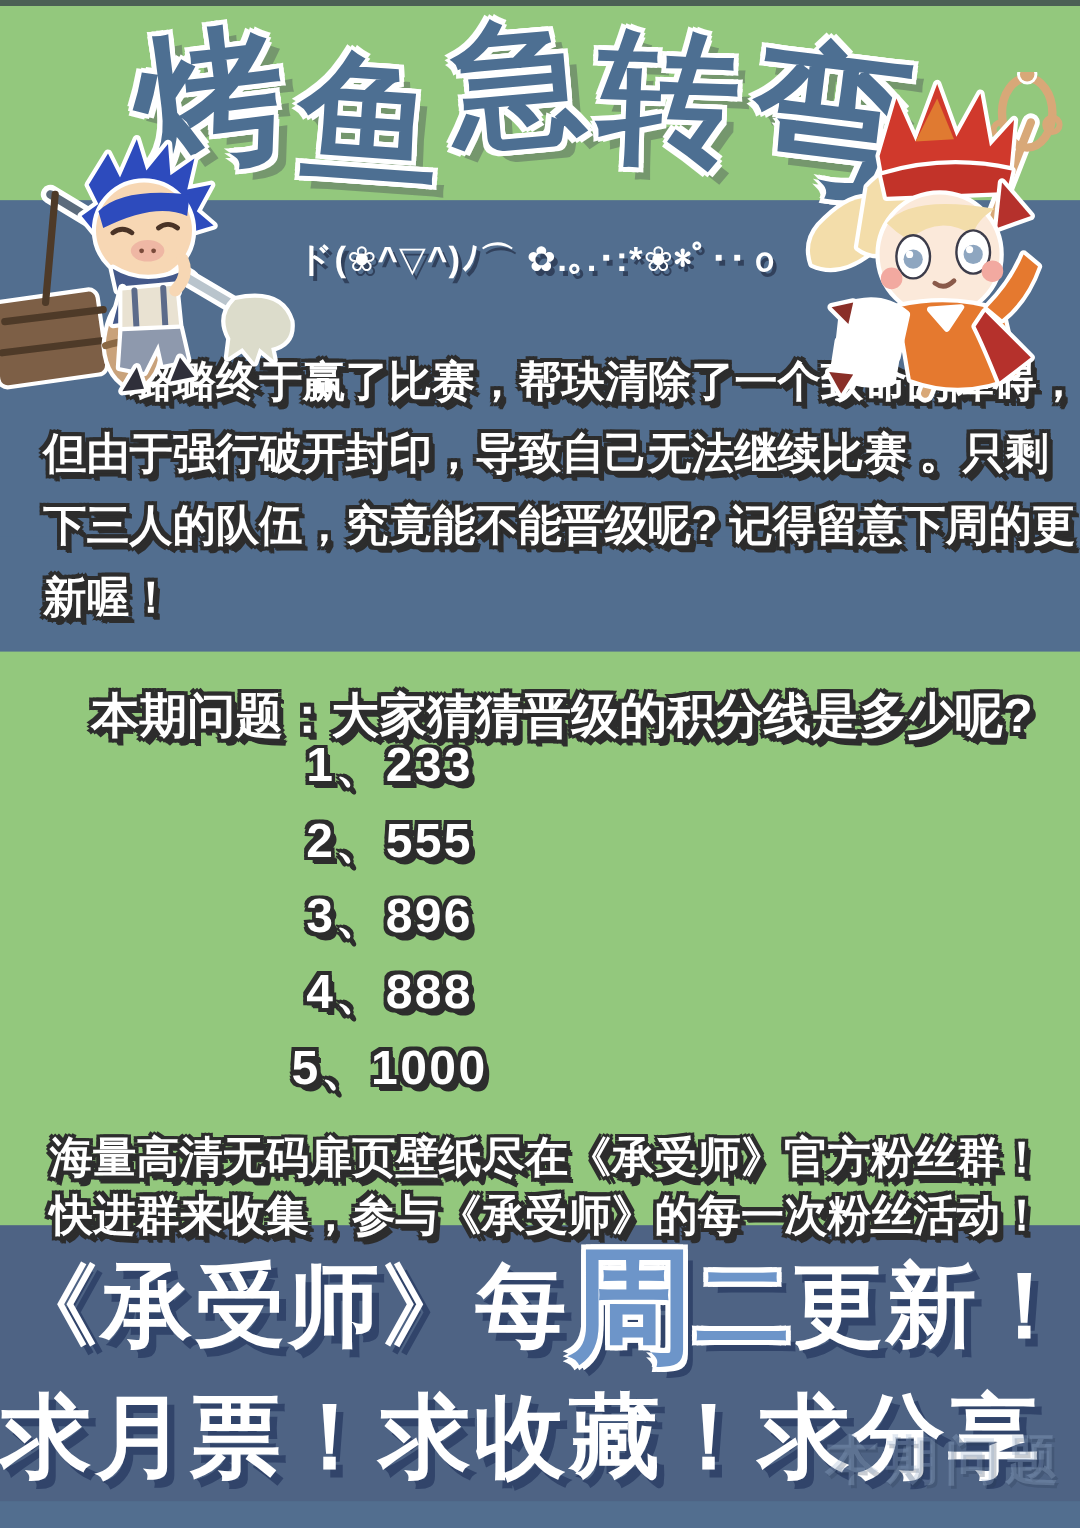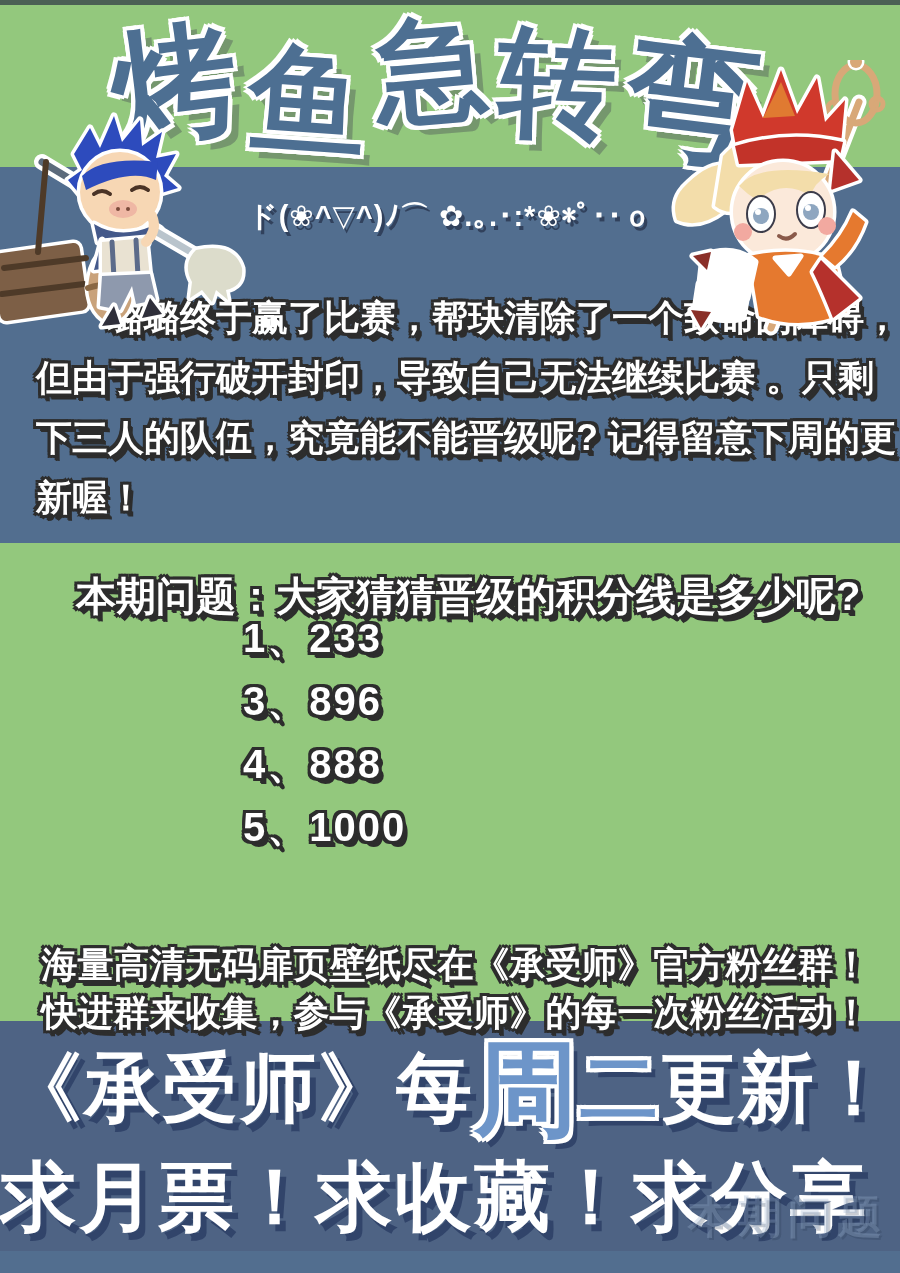--- a/index.html
+++ b/index.html
@@ -49,21 +49,21 @@
       -3px 3px 0 #2d2d2d, 0 3px 0 #2d2d2d, 3px 3px 0 #2d2d2d,
       4px 5px 0 #2d2d2d, 5px 6px 0 #2d2d2d;
   }
 
   .story{
     position:absolute;top:121px;left:36px;width:866px;z-index:3;
     font-size:36px;line-height:60px;text-indent:2em;letter-spacing:0;
   }
 
   .question{position:absolute;top:26px;left:76px;font-size:40px;white-space:nowrap;}
-  .options{position:absolute;top:64px;left:243px;list-style:none;margin:0;padding:0;}
+  .options{position:absolute;top:64px;left:243px;list-style:none;margin:0;padding:0;text-align:center;}
   .options li{font-size:40px;line-height:63px;letter-spacing:2px;}
 
   .promo{position:absolute;top:398px;left:0;right:0;text-align:center;}
   .promo div{font-size:36px;line-height:48px;letter-spacing:0;white-space:nowrap;padding-left:11px;}
 
   
   .footer-line1{
     position:absolute;top:8px;left:0;right:0;height:120px;
     display:flex;justify-content:center;align-items:center;
   }
@@ -228,20 +228,21 @@
 
       <path d="M30 196 L48 192 L44 210 Z" fill="#8a2f28"></path>
       <path d="M28 250 L48 252 L38 268 Z" fill="#8a2f28"></path>
     </g>
   </svg>
 
   <div class="section quiz" style="background:transparent;">
     <div class="question o-dark">本期问题：大家猜猜晋级的积分线是多少呢?</div>
     <ul class="options">
       <li class="o-dark">1、233</li>
+      <li class="o-dark">2、555</li>
       <li class="o-dark">3、896</li>
       <li class="o-dark">4、888</li>
       <li class="o-dark">5、1000</li>
     </ul>
     <div class="promo">
       <div class="o-dark">海量高清无码扉页壁纸尽在《承受师》官方粉丝群！</div>
       <div class="o-dark">快进群来收集，参与《承受师》的每一次粉丝活动！</div>
     </div>
   </div>
 

